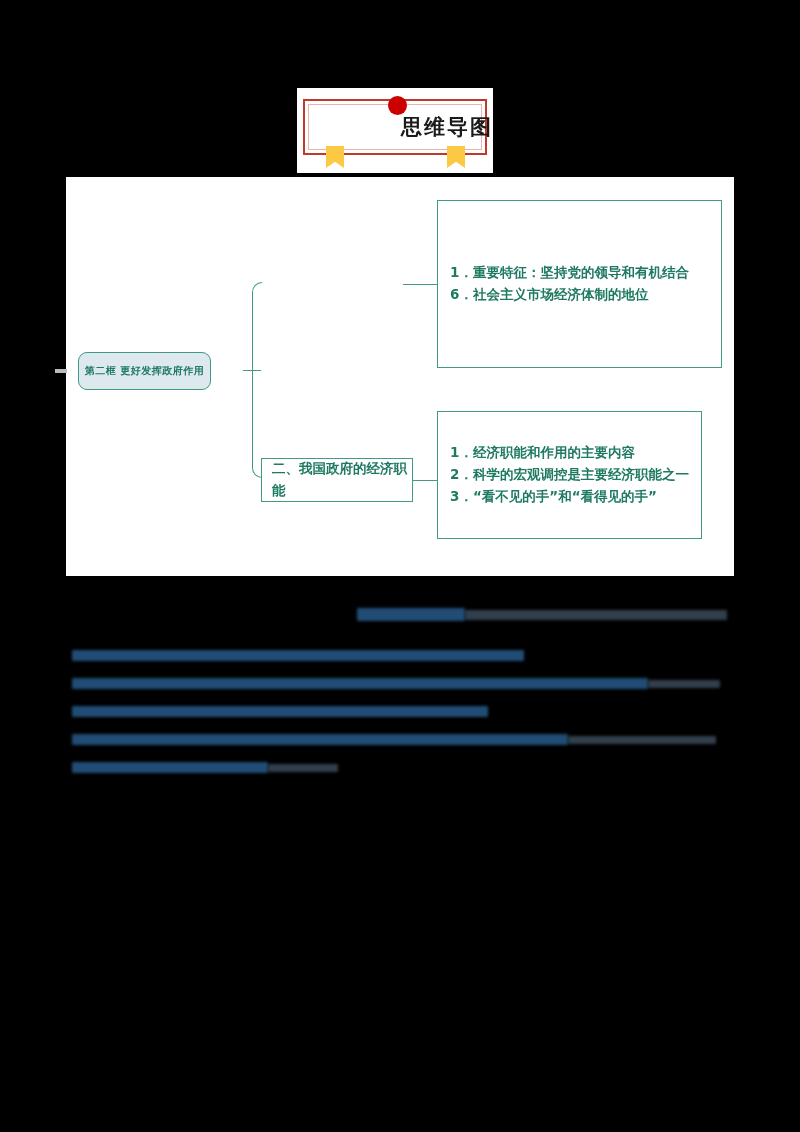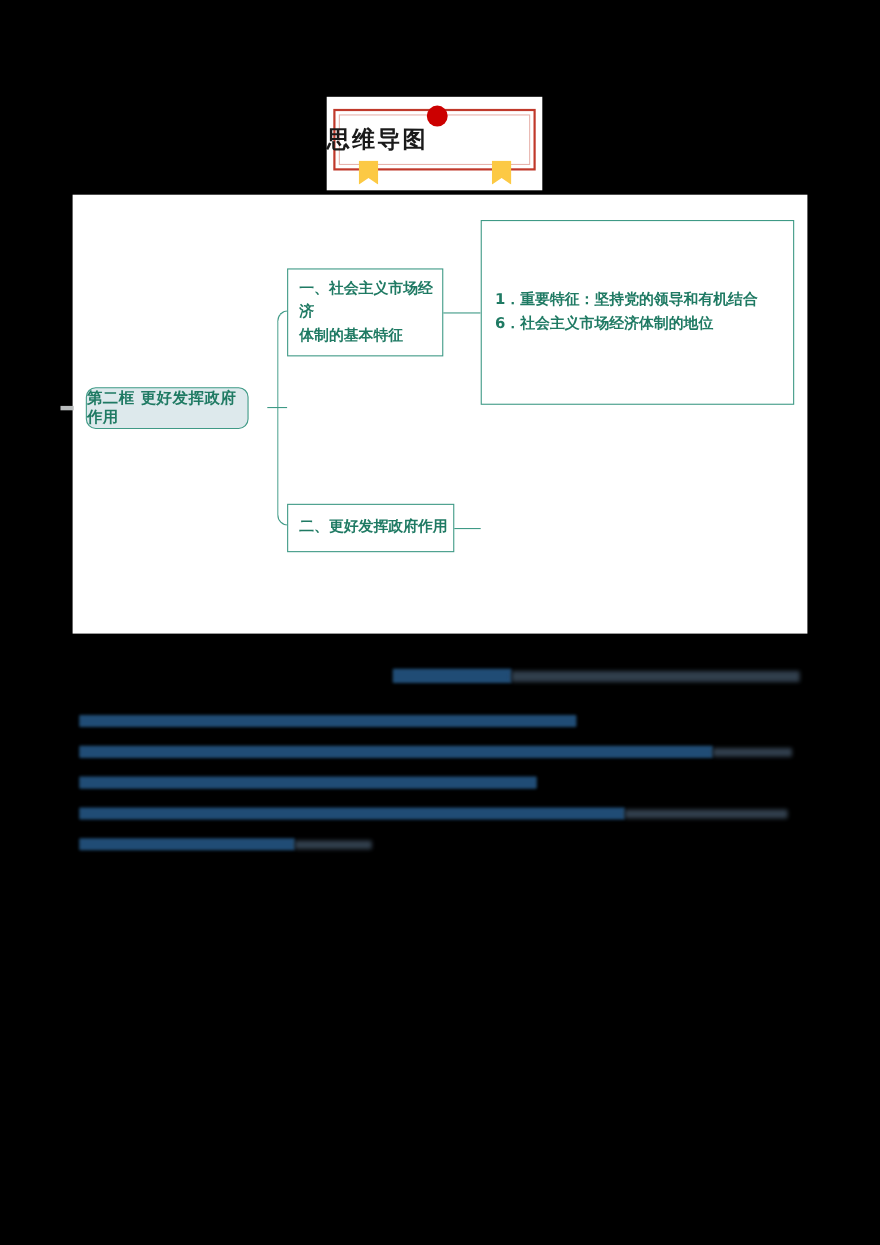--- a/index.html
+++ b/index.html
@@ -50,21 +50,21 @@
     height: 19px;
     border-radius: 50%;
     background: #cc0000;
     z-index: 4;
   }
   .title-text {
     position: absolute;
     left: 0;
     top: 16px;
     width: 196px;
-    text-align: left;
+    text-align: right;
     font-size: 21px;
     font-weight: bold;
     letter-spacing: 2px;
     color: #1a1a1a;
     line-height: 46px;
     z-index: 3;
   }
   .ribbon {
     position: absolute;
     top: 58px;
@@ -92,27 +92,27 @@
     box-sizing: border-box;
     color: #1f7a63;
     font-weight: bold;
     display: flex;
     align-items: center;
   }
 
   .node-root {
     left: 12px;
     top: 175px;
-    width: 148px;
+    width: 133px;
     height: 38px;
     background: #dde9ec;
     border: 1.5px solid #3f9a86;
     border-radius: 9px;
-    justify-content: flex-end;
-    font-size: 14px;
+    justify-content: center;
+    font-size: 10px;
     letter-spacing: 0.5px;
   }
 
   .node-branch {
     background: #ffffff;
     border: 1.5px solid #3f9a86;
     font-size: 13.5px;
     padding-left: 10px;
     line-height: 1.6;
   }
@@ -234,40 +234,39 @@
   <div class="stub-left"></div>
 
   <div class="node node-root">
     <span>第二框  更好发挥政府作用</span>
   </div>
 
   <div class="conn conn-h" style="left:177px; top:192.5px; width:18px;"></div>
 
   <div class="bracket bracket-r" style="left:186px; top:105px; width:10px; height:196px;"></div>
 
-  <div class="node node-branch node-branch-1">
-    <div>
-      <div>一、社会主义市场经济</div>
-      <div>体制的基本特征</div>
-    </div>
-  </div>
 
   <div class="conn conn-h" style="left:337px; top:106.5px; width:34px;"></div>
 
   <div class="node node-detail node-detail-1">
     <div class="detail-line">1．重要特征：坚持党的领导和有机结合</div>
     <div class="detail-line">6．社会主义市场经济体制的地位</div>
   </div>
 
   <div class="node node-branch node-branch-2">
-    <span>二、更好发挥政府作用</span>
+    <span>二、我国政府的经济职能</span>
   </div>
 
   <div class="conn conn-h" style="left:347px; top:302.5px; width:24px;"></div>
 
+  <div class="node node-detail node-detail-2">
+    <div class="detail-line">1．经济职能和作用的主要内容</div>
+    <div class="detail-line">2．科学的宏观调控是主要经济职能之一</div>
+    <div class="detail-line">3．“看不见的手”和“看得见的手”</div>
+  </div>
 </div>
 
 <div class="redacted-block">
   <span class="sr-only">redacted</span>
 
   <div class="redacted-line" style="left:357px; top:10px; width:108px; height:13px;"></div>
   <div class="redacted-tail" style="left:465px; top:12px; width:262px; height:10px;"></div>
 
   <div class="redacted-line" style="left:72px; top:52px; width:452px; height:11px;"></div>
 

